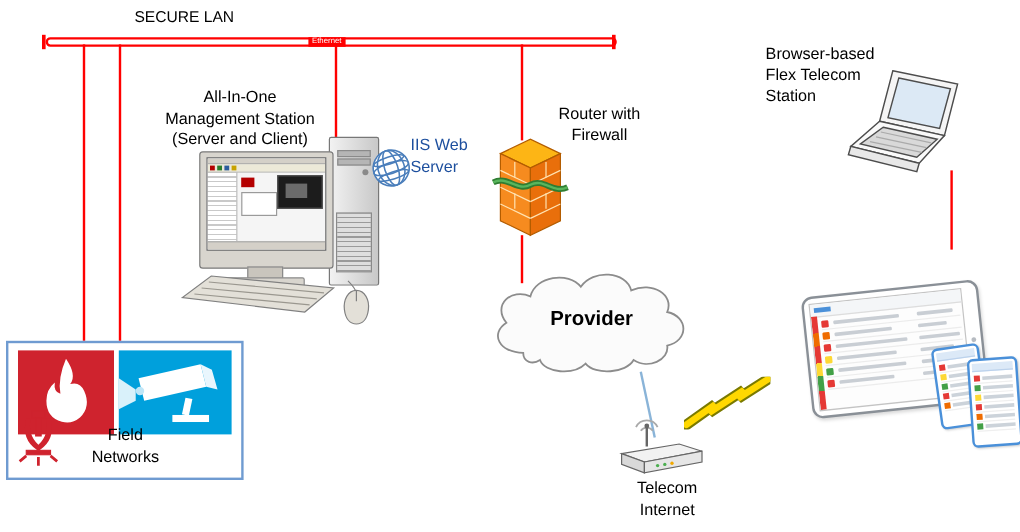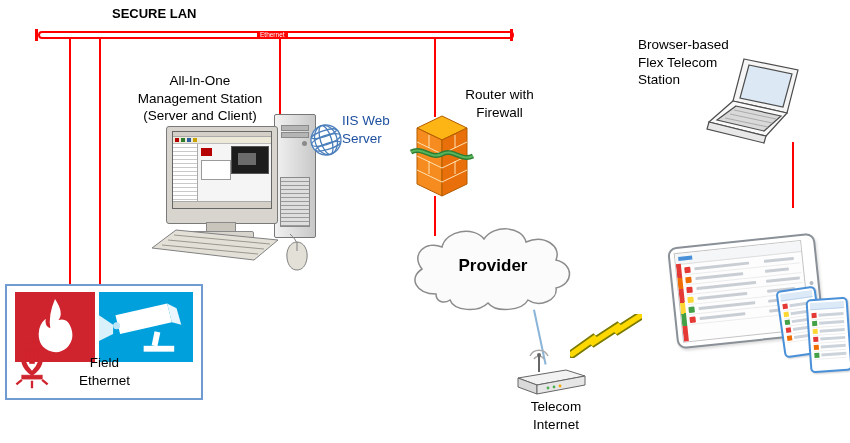--- a/index.html
+++ b/index.html
@@ -60,21 +60,21 @@
   .phone-chip{position:absolute;left:0;top:1px;width:5px;height:5px;}
   .phone-bar{position:absolute;left:7px;top:2px;right:0;height:3px;background:#ccd3da;}
   
   #field-box{position:absolute;left:5px;top:284px;width:194px;height:112px;background:#fff;border:2px solid #6f9bd1;}
   #field-red{position:absolute;left:8px;top:6px;width:80px;height:70px;background:#cf232e;}
   #field-blue{position:absolute;left:92px;top:6px;width:94px;height:70px;background:#00a0dc;}
   #field-label{position:absolute;left:50px;top:68px;width:95px;text-align:center;font-size:13.5px;line-height:1.3;white-space:pre-line;}
   
   #iis-label{color:#1d4f9e;}
   #internet-label{font-weight:bold;font-size:17px;}
-  #secure-lan{font-weight:bold;font-size:13px;}
+  #secure-lan{font-weight:normal;font-size:13px;}
 </style>
 </head>
 <body>
 
 <div id="canvas">
 
   <div id="secure-lan" class="label" style="left:112px;top:6px;">SECURE LAN</div>
 
   <div id="bus"></div>
   <div class="bus-cap" style="left:35px;"></div>
@@ -326,16 +326,16 @@
     <svg class="abs" style="left:2px;top:54px;" width="46" height="54" viewBox="0 0 50 58">
       <g fill="#cf232e" stroke="#cf232e">
         <rect x="19" y="2" width="12" height="7"></rect>
         <rect x="22.5" y="9" width="5" height="16"></rect>
         <path d="M14 9 Q9 28 24 38 L26 38 Q41 28 36 9 L32 9 Q35 24 25 33 Q15 24 18 9 Z" stroke="none"></path>
         <rect x="14" y="38" width="22" height="4"></rect>
         <path d="M8 48 L14 43 M42 48 L36 43 M25 44 L25 52" fill="none" stroke-width="2.5"></path>
       </g>
     </svg>
     <div id="field-label">Field
-Ethernet</div>
+Networks</div>
   </div>
 
 </div>
 
 </body></html>

